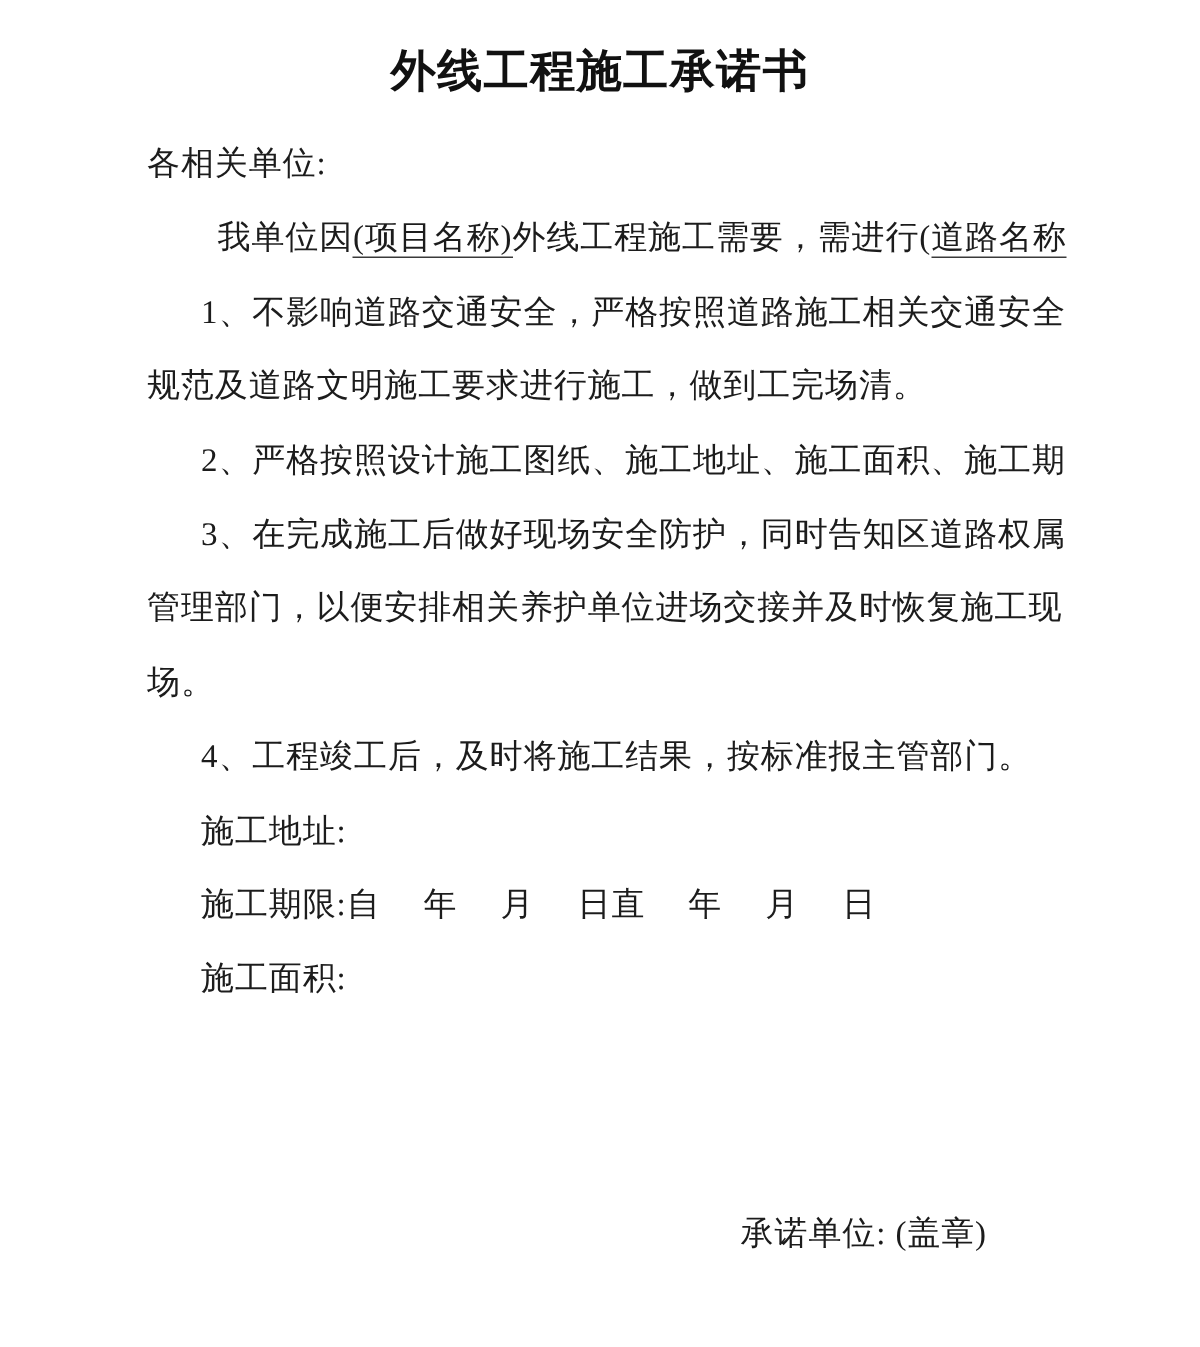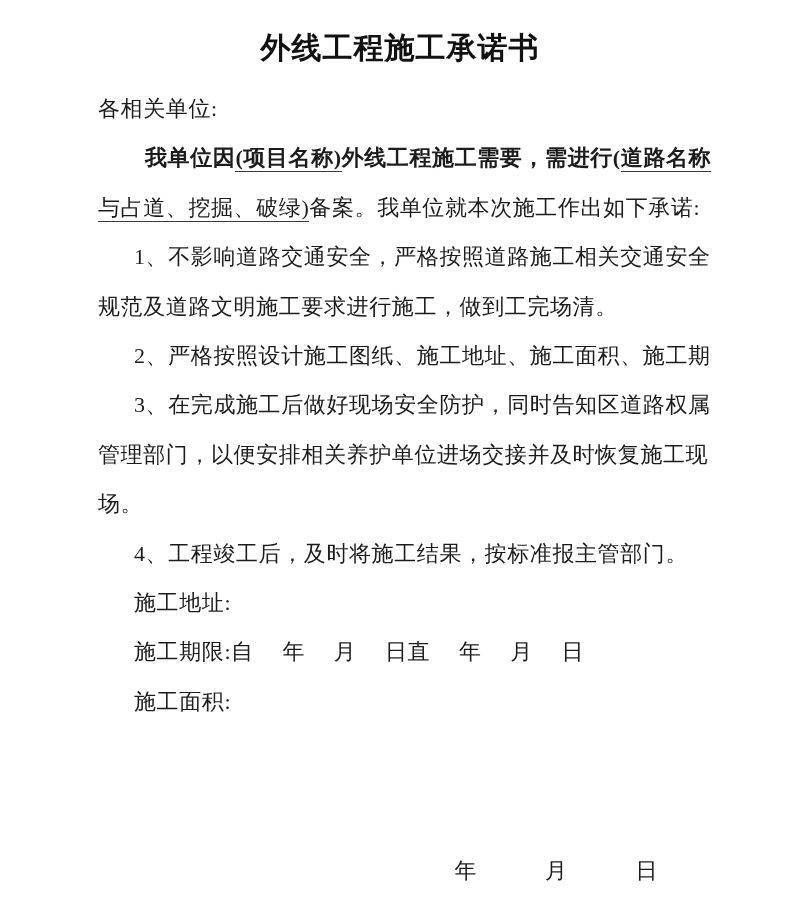--- a/index.html
+++ b/index.html
@@ -29,21 +29,21 @@
   .doc-body {
     padding: 8px 90px 0 98px;
     font-size: 22px;
     line-height: 37.4px;
     letter-spacing: 0.6px;
   }
   .ln {
     white-space: pre;
     margin-top: 12px;
   }
-  .indent-para { padding-left: 47px; font-weight: bold; }   
+  .indent-para { padding-left: 47px; }   
   .indent-item { padding-left: 36px; }   
   .fill {
     border-bottom: 1px solid #3a3a3a;
     padding-bottom: 1px;
   }
   .sign-block {
     margin-top: 45px;
     margin-right: 52px;
     text-align: right;
     white-space: pre;
@@ -55,38 +55,38 @@
 <div class="page">
 
   <h1 class="doc-title">外线工程施工承诺书</h1>
 
   <div class="doc-body">
 
     <div class="ln">各相关单位:</div>
 
     <div class="ln indent-para"><span>我单位因</span><span class="fill">(项目名称)</span><span>外线工程施工需要，需进行(</span><span class="fill">道路名称</span></div>
 
-    <div class="ln"><span class="fill">与占道、挖掘、破绿)</span><span>备案。我单位就本次施工作出如下承诺:</span></div>
 
     <div class="ln indent-item">1、不影响道路交通安全，严格按照道路施工相关交通安全</div>
     <div class="ln">规范及道路文明施工要求进行施工，做到工完场清。</div>
 
     <div class="ln indent-item">2、严格按照设计施工图纸、施工地址、施工面积、施工期</div>
 
     <div class="ln indent-item">3、在完成施工后做好现场安全防护，同时告知区道路权属</div>
     <div class="ln">管理部门，以便安排相关养护单位进场交接并及时恢复施工现</div>
     <div class="ln">场。</div>
 
     <div class="ln indent-item">4、工程竣工后，及时将施工结果，按标准报主管部门。</div>
 
     <div class="ln indent-item">施工地址:</div>
 
     <div class="ln indent-item">施工期限:自　 年　 月　 日直　 年　 月　 日</div>
 
     <div class="ln indent-item">施工面积:</div>
 
 
     <div class="sign-block">
+      <div class="ln">承诺单位: (盖章)</div>
       <div class="ln">年　　　月　　　日</div>
     </div>
 
   </div>
 </div>
 
 </body></html>

